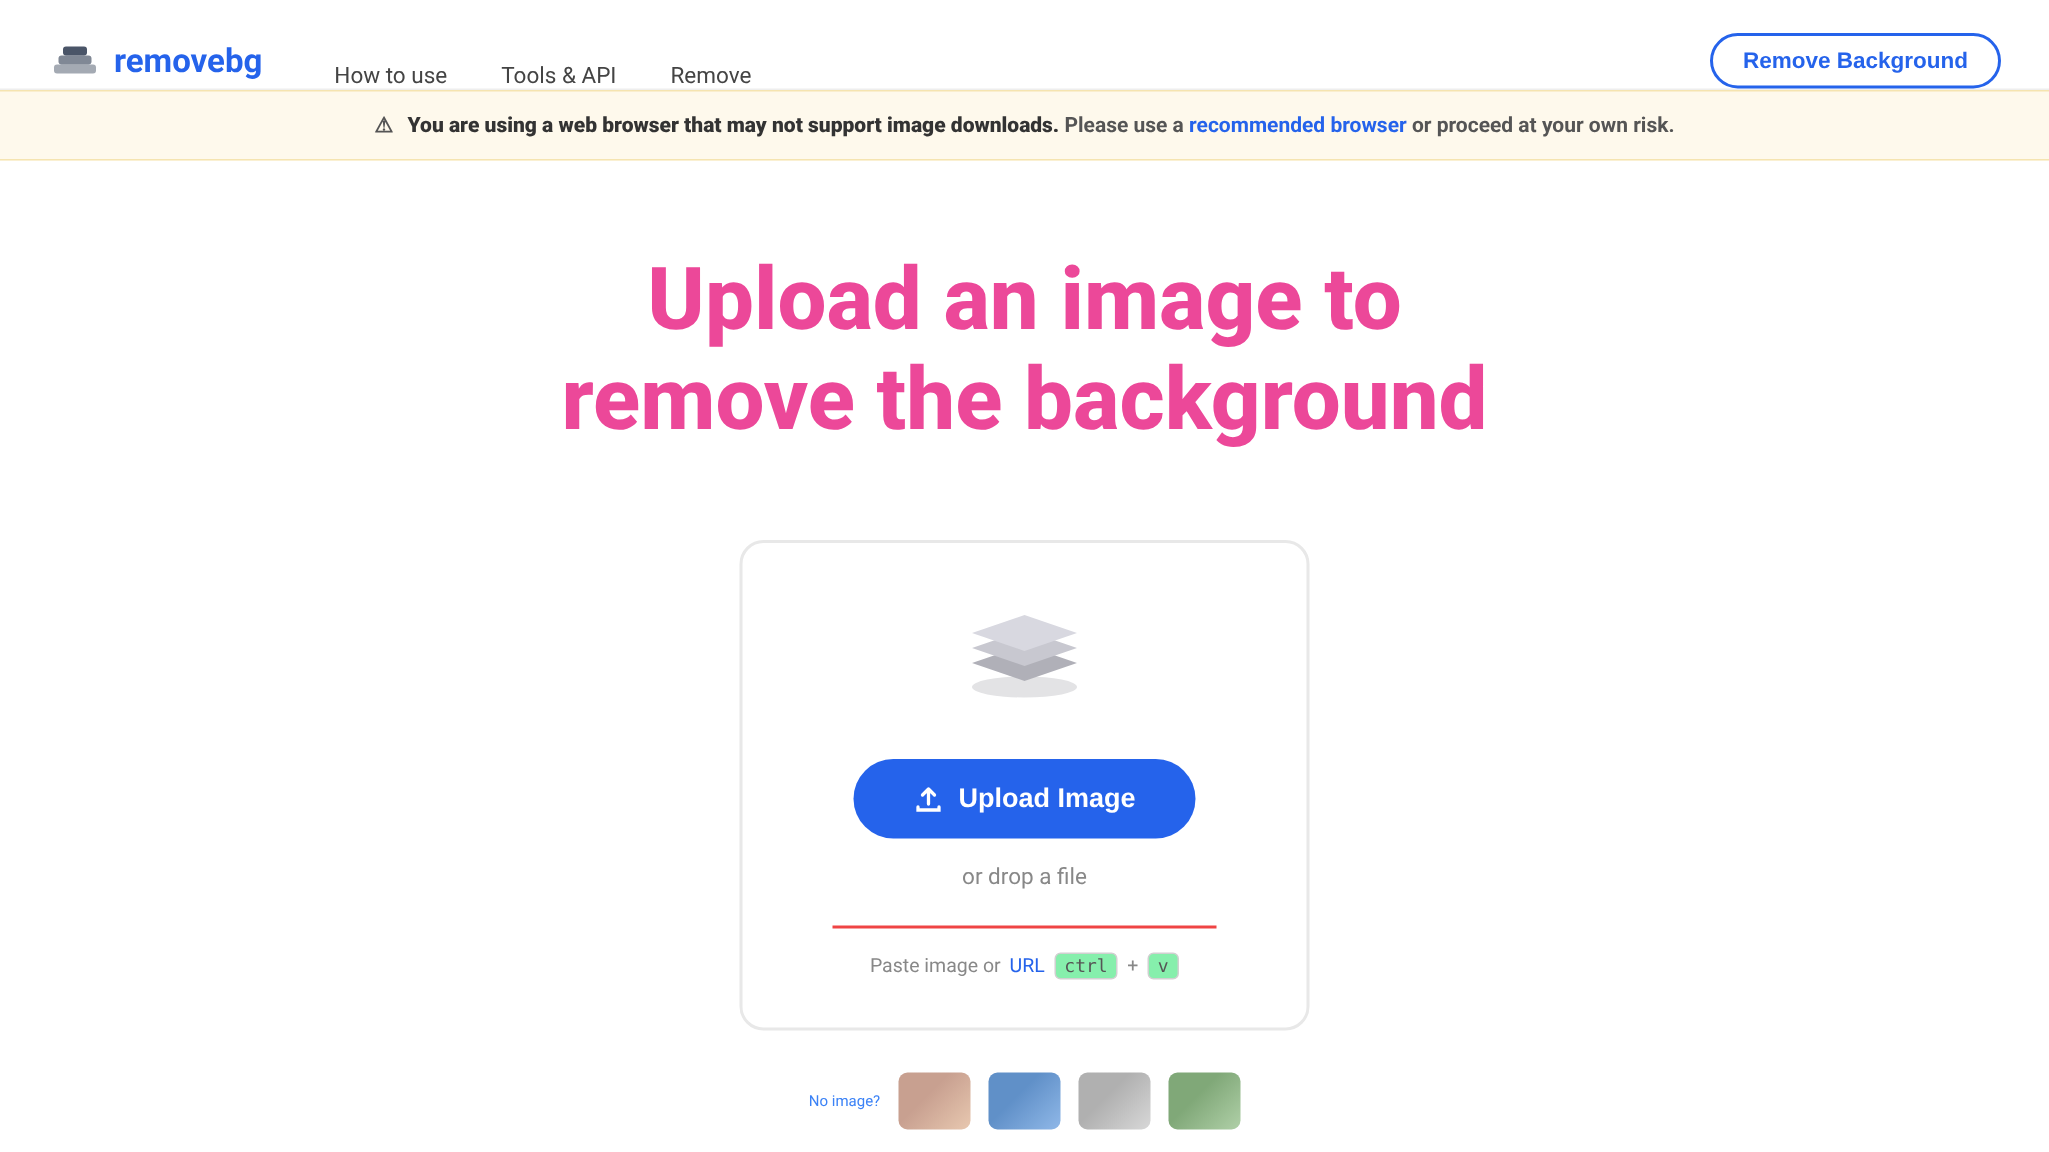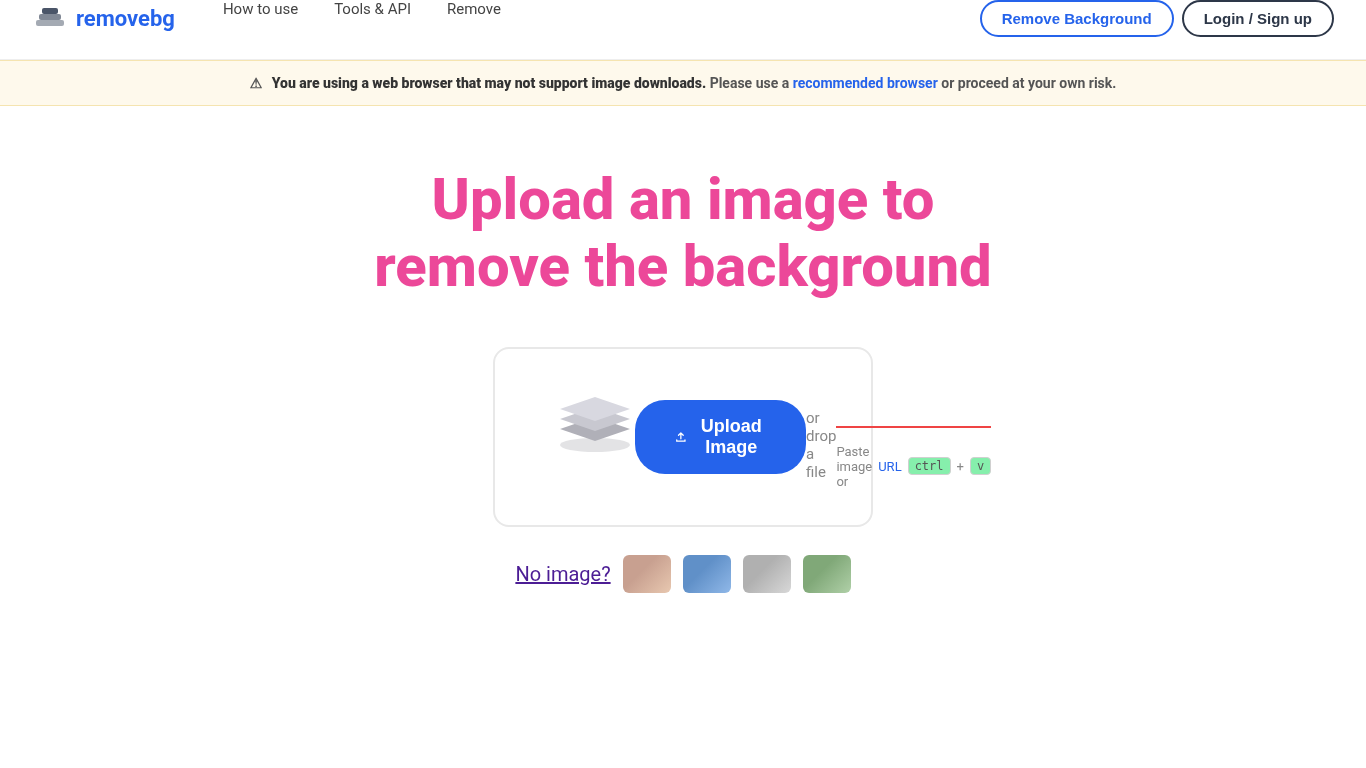--- a/index.html
+++ b/index.html
@@ -1,21 +1,21 @@
 <!DOCTYPE html>
 <html><head>
   <meta charset="utf-8">
   <style>
     * { margin: 0; padding: 0; box-sizing: border-box; }
     body { font-family: -apple-system, BlinkMacSystemFont, 'Segoe UI', Roboto, Helvetica, Arial, sans-serif; background: #fff; color: #222; }
 
     
     nav {
       display: flex;
-      align-items: flex-start;
+      align-items: flex-end;
       padding: 0 32px;
       height: 60px;
       border-bottom: 1px solid #eee;
       position: relative;
       z-index: 10;
     }
     .nav-logo {
       display: flex;
       align-items: center;
       gap: 8px;
@@ -102,23 +102,25 @@
       margin-bottom: 48px;
     }
 
     
     .upload-card {
       background: #fff;
       border: 2px solid #e8e8e8;
       border-radius: 16px;
       padding: 48px 60px 32px;
       display: flex;
+      flex-direction: column;
       align-items: center;
       width: 380px;
       min-width: 340px;
+      margin-top: 12px;
     }
 
     
     .stack-icon {
       margin-bottom: 32px;
     }
 
     .btn-upload {
       background: #2563eb;
       color: #fff;
@@ -169,24 +171,23 @@
     }
 
     
     .no-image-row {
       display: flex;
       align-items: center;
       gap: 12px;
       margin-top: 28px;
     }
     .no-image-label {
-      font-size: 20px;
-      color: #4c1d95;
+      font-size: 10px;
+      color: #3b82f6;
       white-space: nowrap;
-      text-decoration: underline;
     }
     .sample-thumb {
       width: 48px;
       height: 38px;
       border-radius: 6px;
       object-fit: cover;
       cursor: pointer;
       overflow: hidden;
     }
     .thumb-1 { background: linear-gradient(135deg, #c8a090 40%, #e8c8b0 100%); border-radius: 6px; }
@@ -211,21 +212,20 @@
   </a>
 
   <div class="nav-links">
     <a class="nav-link" href="#">How to use</a>
     <a class="nav-link" href="#">Tools &amp; API</a>
     <a class="nav-link" href="#">Remove</a>
   </div>
 
   <div class="nav-actions">
     <button class="btn-outline">Remove Background</button>
-    <button class="btn-solid">Login / Sign up</button>
   </div>
 </nav>
 
 <div class="warning-banner">
   <span class="warning-icon">⚠</span>
   <strong>You are using a web browser that may not support image downloads.</strong>
   <span> Please use a </span>
   <a href="#">recommended browser</a>
   <span> or proceed at your own risk.</span>
 </div>

